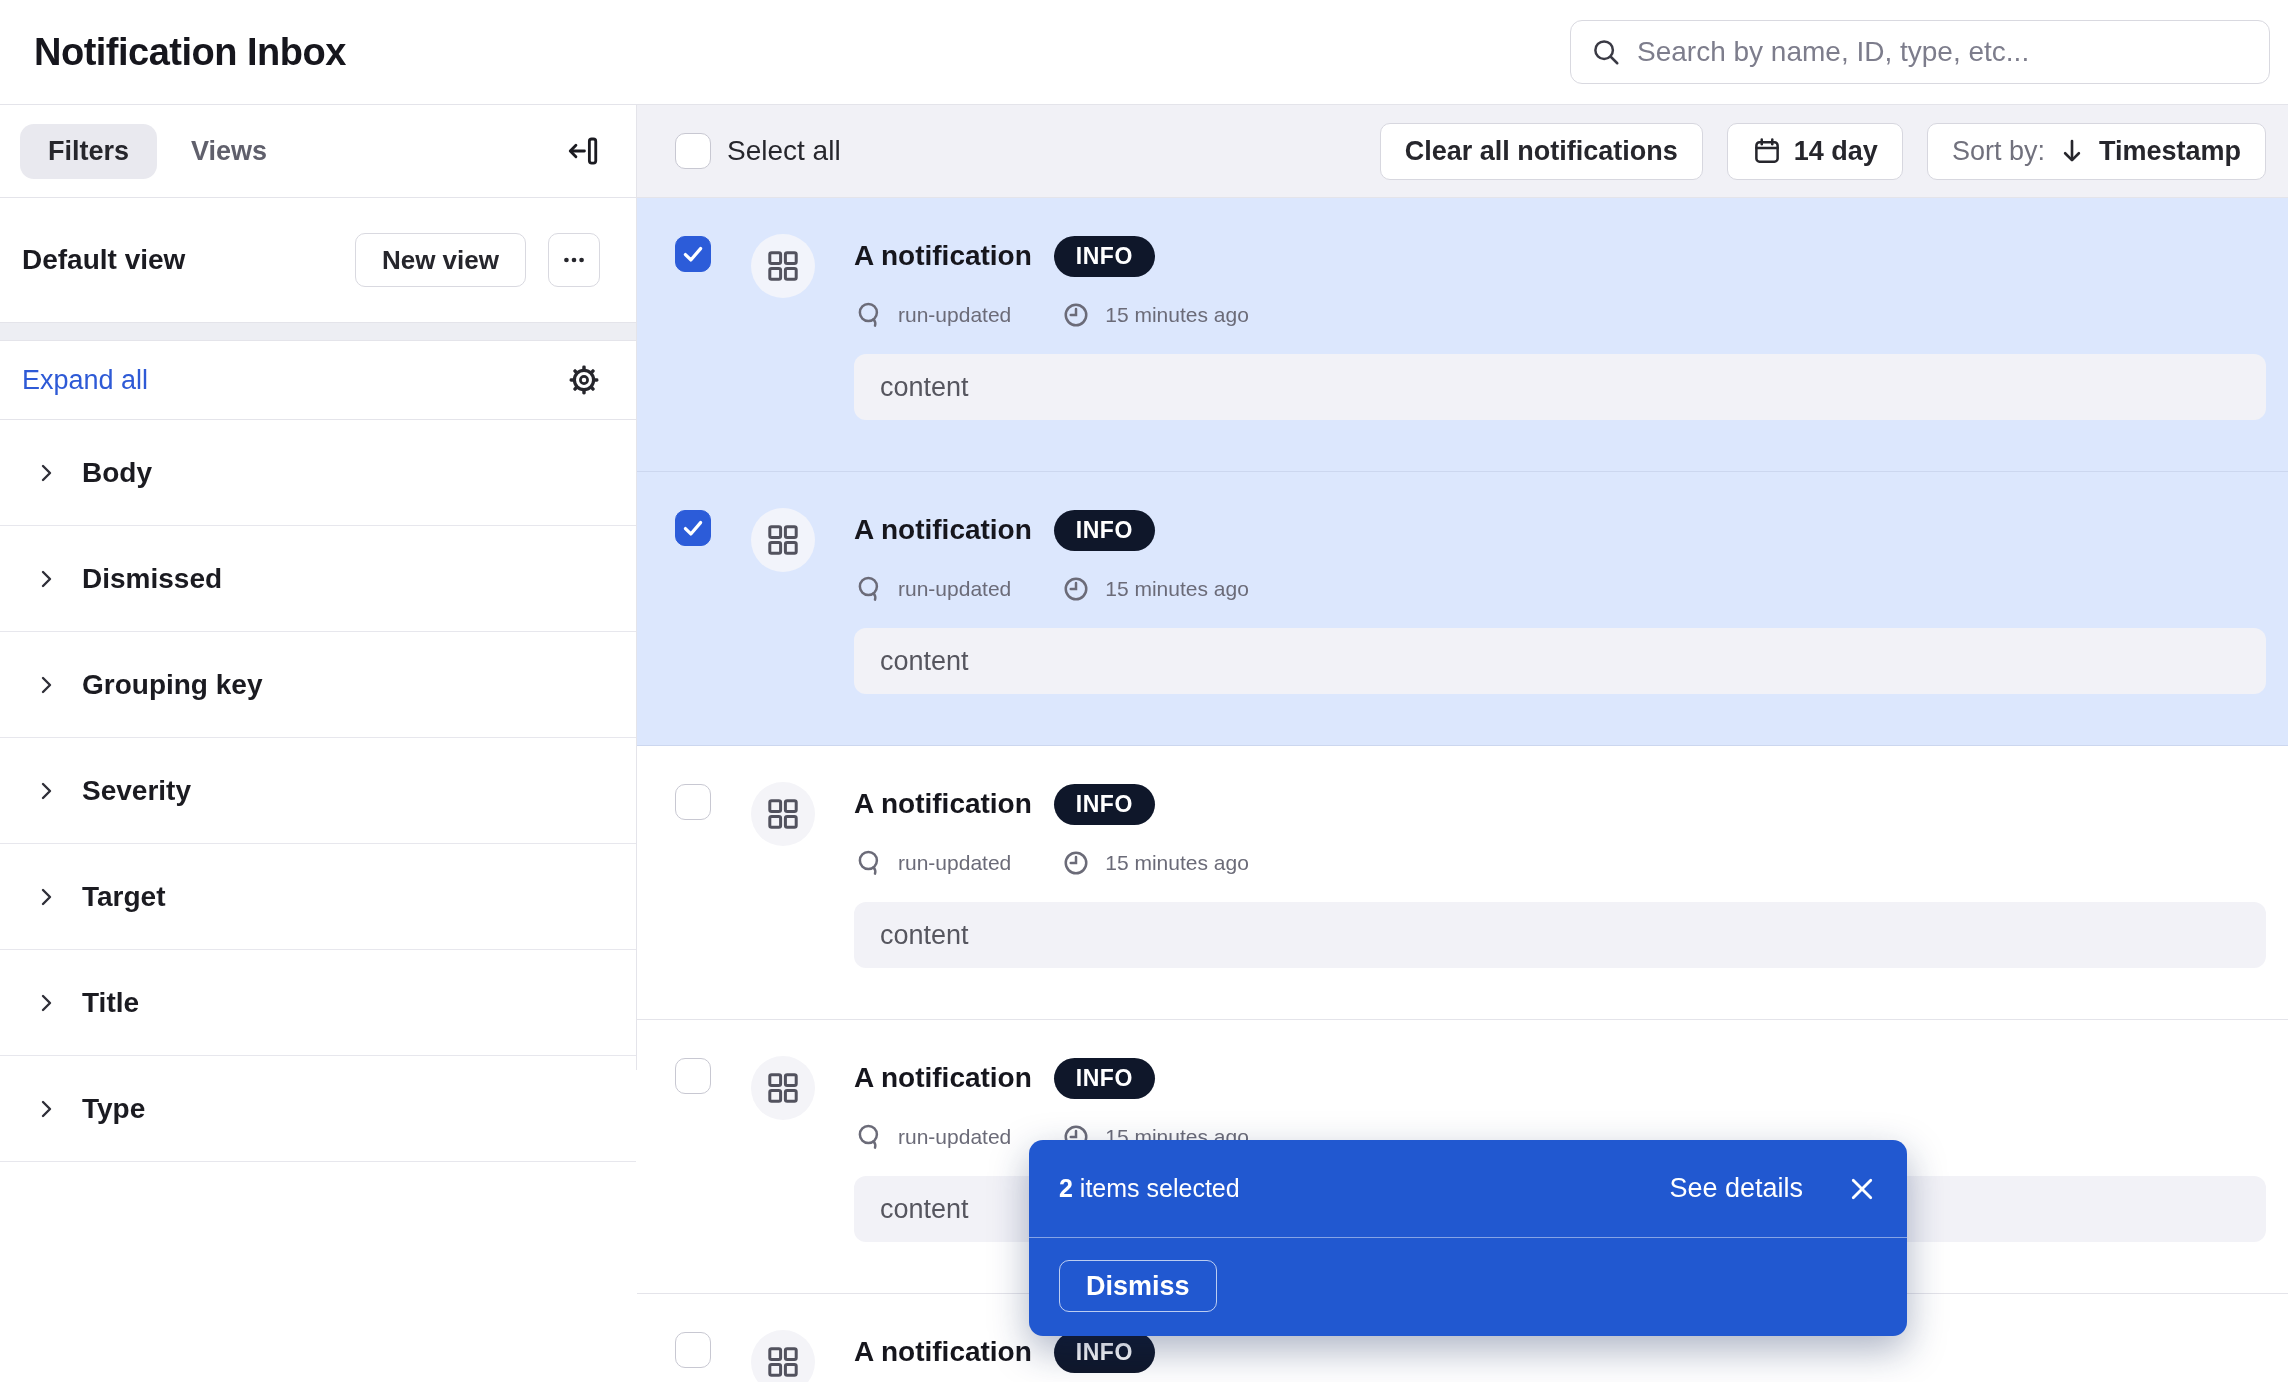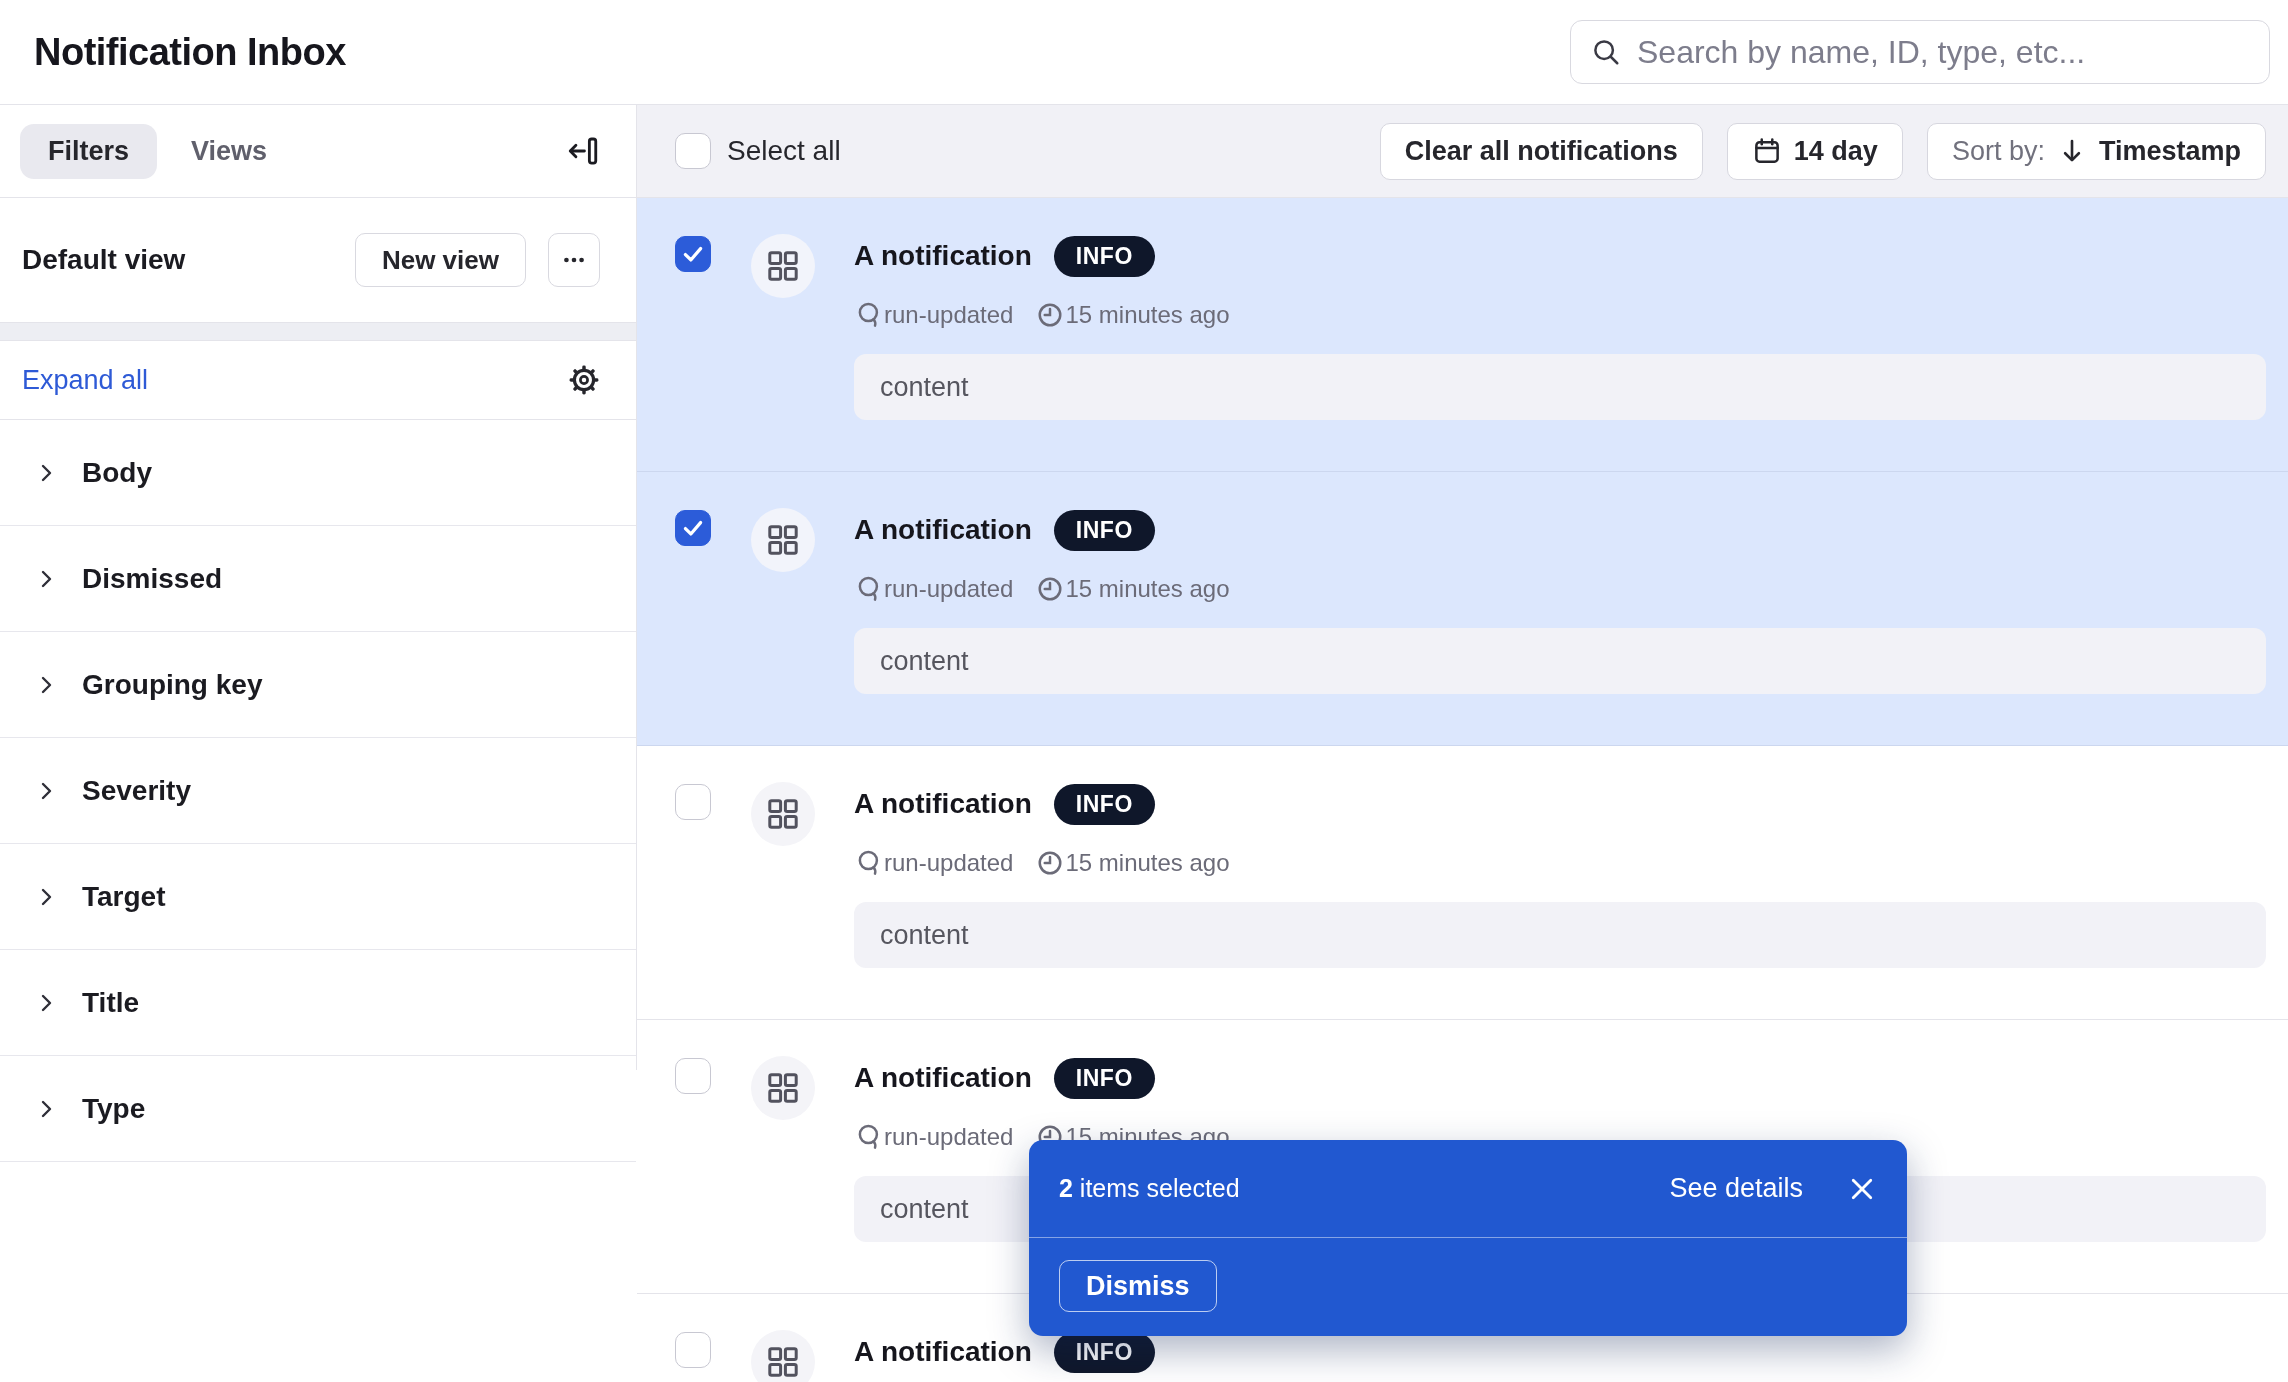--- a/index.html
+++ b/index.html
@@ -6,21 +6,21 @@
   .page{position:relative;width:2288px;height:1382px;overflow:hidden;
         font-family:"Liberation Sans",sans-serif;color:#1b1b21;background:#fff;}
 
   
   .header{height:105px;box-sizing:border-box;border-bottom:1px solid #e4e4ea;
           display:flex;align-items:center;padding:0 18px 0 34px;}
   .page-title{font-size:38px;font-weight:800;letter-spacing:-0.5px;color:#16161d;}
   .search{margin-left:auto;width:700px;height:64px;box-sizing:border-box;
           border:1.5px solid #d9d9e0;border-radius:12px;display:flex;align-items:center;
           padding:0 20px;gap:14px;background:#fff;}
-  .search input{border:none;outline:none;flex:1;font-family:inherit;font-size:32px;color:#c2410c;background:transparent;}
+  .search input{border:none;outline:none;flex:1;font-family:inherit;font-size:28px;color:#c2410c;background:transparent;}
   .search input::placeholder{color:#7d7d8c;}
 
   
   .content{display:flex;height:965px;}
   .sidebar{width:637px;box-sizing:border-box;border-right:1px solid #e4e4ea;background:#fff;flex:none;}
   .main{flex:1;position:relative;background:#fff;}
 
   
   .tabs-row{height:93px;box-sizing:border-box;border-bottom:1px solid #e4e4ea;
             display:flex;align-items:center;padding:0 36px 0 20px;}
@@ -68,21 +68,21 @@
   .note.selected{background:#dce7fd;border-bottom-color:#ccd7ef;}
   .note .cb{margin-top:2px;}
   .avatar{width:64px;height:64px;border-radius:50%;background:#f4f4f8;margin-left:40px;flex:none;
           display:flex;align-items:center;justify-content:center;}
   .note.selected .avatar{background:#f2f4fb;}
   .nbody{flex:1;margin-left:39px;min-width:0;}
   .titleline{height:44px;display:flex;align-items:center;gap:22px;}
   .ntitle{font-size:28px;font-weight:700;color:#16161d;}
   .badge{background:#0f172a;color:#fff;font-size:23px;font-weight:700;letter-spacing:0.5px;
          padding:9px 22px;border-radius:999px;line-height:1;}
-  .metaline{margin-top:22px;display:flex;align-items:center;color:#6b6b78;font-size:24px;}
+  .metaline{margin-top:22px;display:flex;align-items:center;gap:14px;color:#6b6b78;font-size:21px;}
   .meta-gap{width:22px;}
   .micon{width:30px;height:30px;flex:none;}
   .contentbox{margin-top:24px;height:66px;border-radius:12px;background:#f2f2f7;
               display:flex;align-items:center;padding:0 26px;font-size:27px;color:#56565f;}
 
   
   .toast{position:absolute;left:392px;top:1035px;width:878px;height:196px;z-index:5;
          background:#2158d0;border-radius:14px;color:#fff;
          box-shadow:0 14px 38px rgba(20,40,90,.35);}
   .toast-top{height:98px;box-sizing:border-box;display:flex;align-items:center;padding:0 30px;

